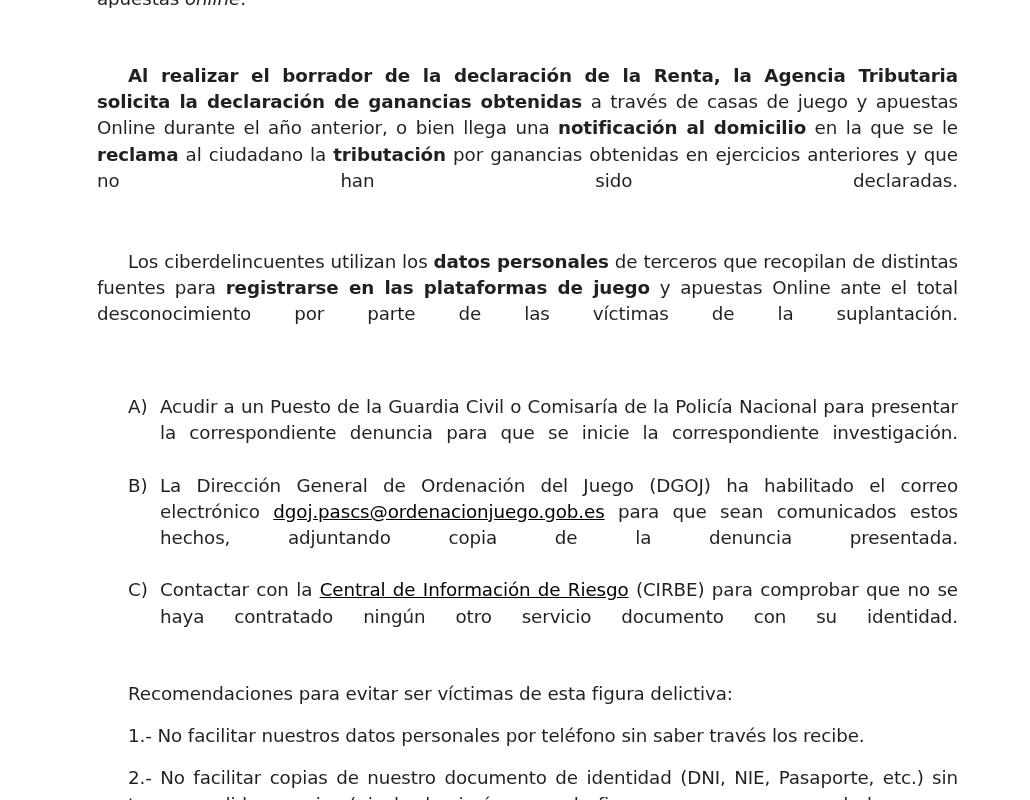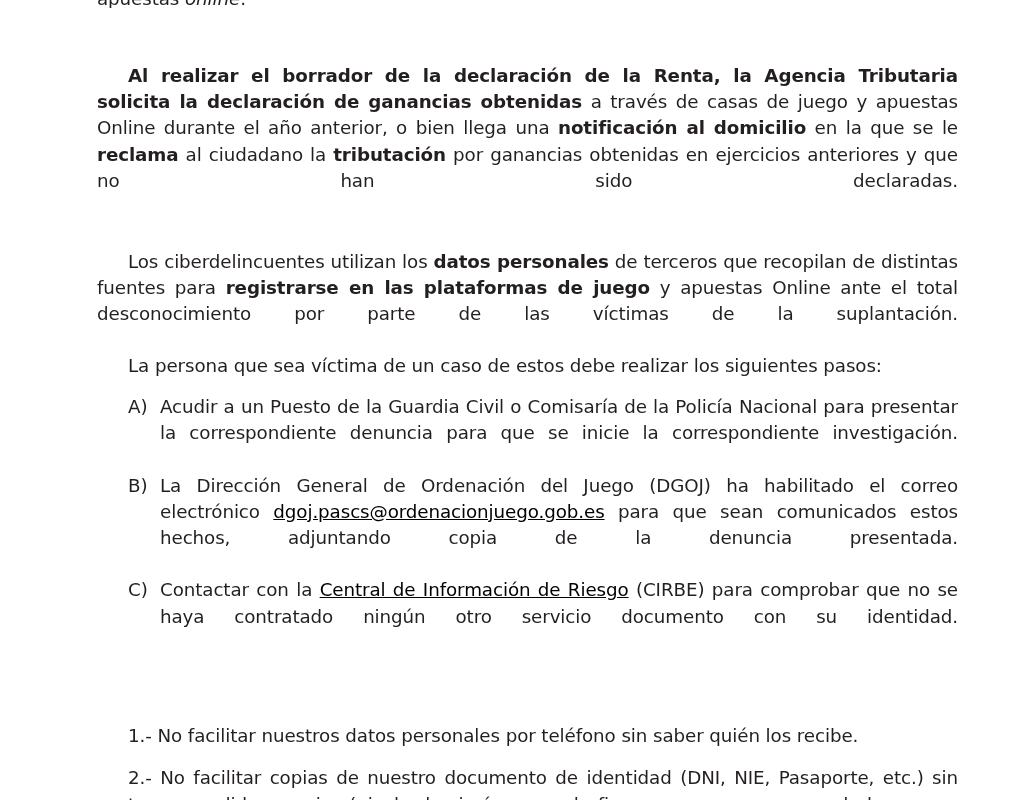--- a/index.html
+++ b/index.html
@@ -123,45 +123,45 @@
   </div>
 
   <p class="col para indent-first lastline-left" style="top:63px;">
     <b>Al realizar el borrador de la declaración de la Renta, la Agencia Tributaria solicita la declaración de ganancias obtenidas</b><span> a través de casas de juego y apuestas Online durante el año anterior, o bien llega una </span><b>notificación al domicilio</b><span> en la que se le </span><b>reclama</b><span> al ciudadano la </span><b>tributación</b><span> por ganancias obtenidas en ejercicios anteriores y que no han sido declaradas.</span>
   </p>
 
   <p class="col para indent-first lastline-left" style="top:249px;">
     <span>Los ciberdelincuentes utilizan los </span><b>datos personales</b><span> de terceros que recopilan de distintas fuentes para </span><b>registrarse en las plataformas de juego</b><span> y apuestas Online ante el total desconocimiento por parte de las víctimas de la suplantación.</span>
   </p>
 
-  <p class="para" style="position:absolute; left:128px; width:830px; top:353px; text-align:left;">La persona que sea víctima de un caso de estos debe realizar los siguientes pasos:</p>
 
   <div class="alist" style="top:394px;">
 
     <div class="li">
       <span class="marker">A)</span>
       <span class="li-body">Acudir a un Puesto de la Guardia Civil o Comisaría de la Policía Nacional para presentar la correspondiente denuncia para que se inicie la correspondiente investigación.</span>
     </div>
 
     <div class="li">
       <span class="marker">B)</span>
       <span class="li-body"><span>La Dirección General de Ordenación del Juego (DGOJ) ha habilitado el correo electrónico </span><a class="link" href="#">dgoj.pascs@ordenacionjuego.gob.es</a><span> para que sean comunicados estos hechos, adjuntando copia de la denuncia presentada.</span></span>
     </div>
 
     <div class="li">
       <span class="marker">C)</span>
       <span class="li-body"><span>Contactar con la </span><a class="link" href="#">Central de Información de Riesgo</a><span> (CIRBE) para comprobar que no se haya contratado ningún otro servicio documento con su identidad.</span></span>
     </div>
 
   </div>
 
+  <p class="numline" style="top:663px; text-align:left;">Recomendaciones para evitar ser víctimas de esta figura delictiva:</p>
 
   <p class="numline" style="top:705px; text-align:left;">
     <span>1.-</span>
-    <span>No facilitar nuestros datos personales por teléfono sin saber quién los recibe.</span>
+    <span>No facilitar nuestros datos personales por teléfono sin saber través los recibe.</span>
   </p>
 
   <p class="numline endleft" style="top:747px; text-align:justify;">
     <span>2.-</span>
     <span>No facilitar copias de nuestro documento de identidad (DNI, NIE, Pasaporte, etc.) sin tomar medidas previas (pixelar las imágenes o la firma para que no se pueda hacer uso</span>
   </p>
 
 </div>
 
 </body></html>

